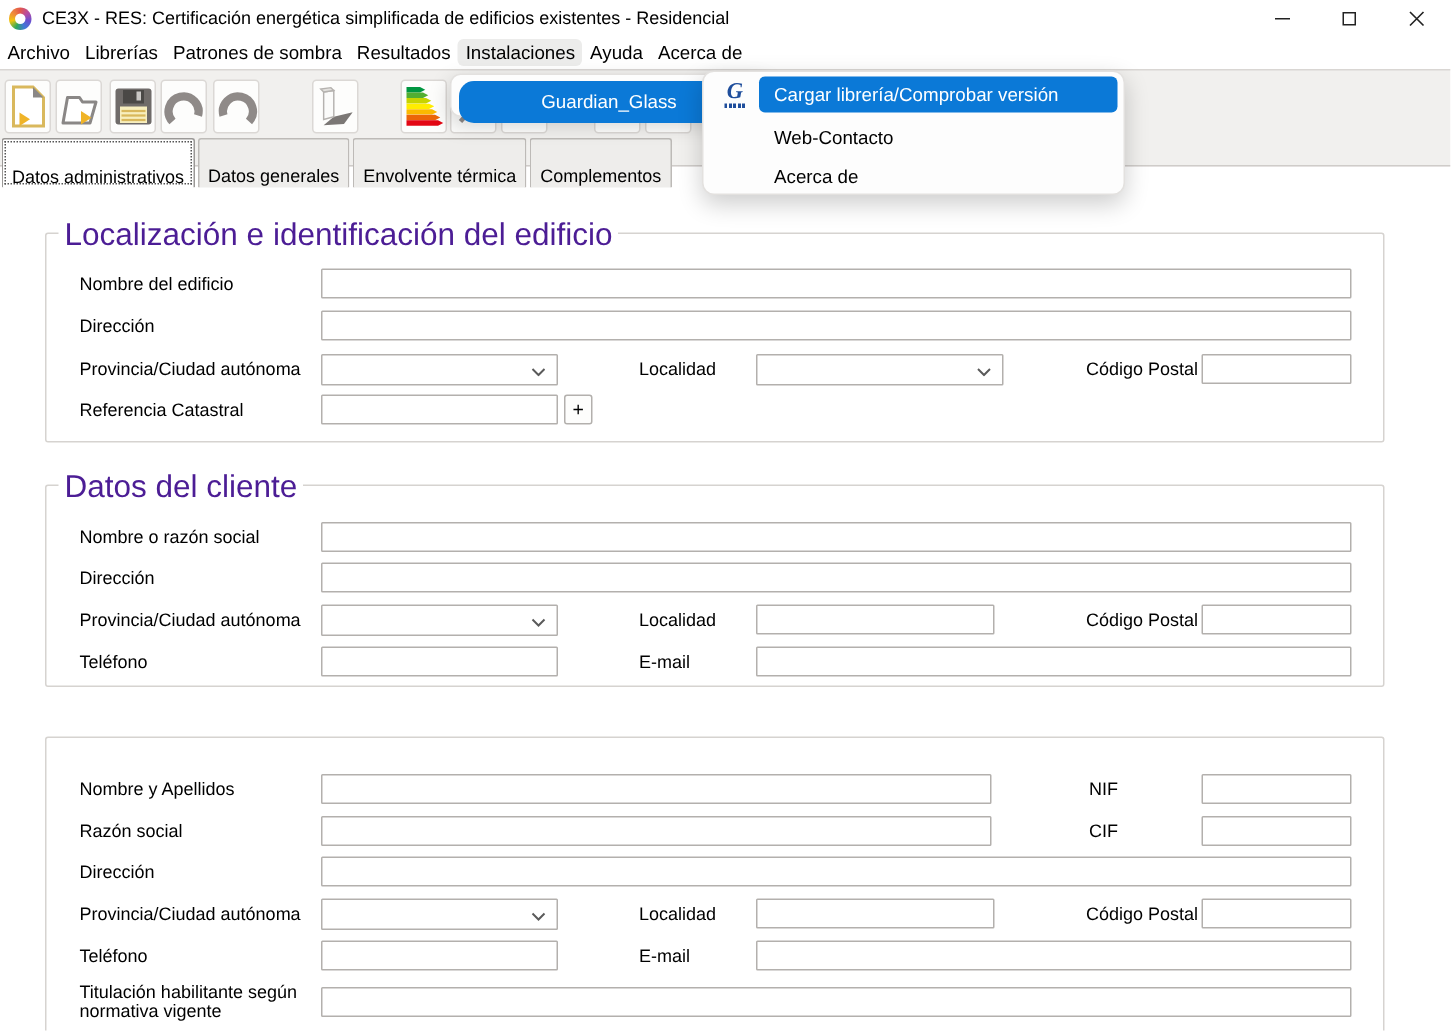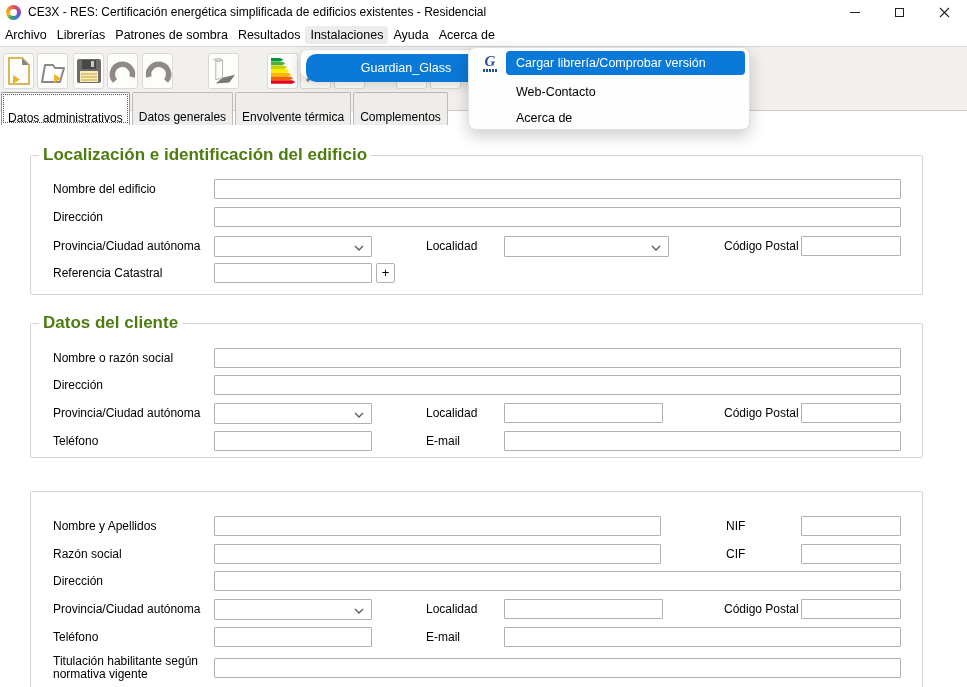--- a/index.html
+++ b/index.html
@@ -35,21 +35,21 @@
   .tab { height:18px; padding:16px 6px; font-size:12px; line-height:17px; background:#eeedeb;
     border:1px solid #bdbab7; border-bottom:none; border-radius:2px 2px 0 0; margin-right:2px; white-space:nowrap; }
   .tab.active { height:20px; line-height:19px; background:#fff; border-color:#9a9896;
     outline:1px dotted #555; outline-offset:-3px; position:relative; z-index:4; }
   
   .group { position:absolute; left:30px; width:893px; border:1px solid #d6d3d0; border-radius:2px; background:#fff; }
   .g1 { top:155px; height:140px; }
   .g2 { top:323px; height:135px; }
   .g3 { top:491px; height:211px; }
   .legend { position:absolute; top:-11px; left:8px; background:#fff; padding:0 4px;
-    font-weight:bold; font-size:17px; color:#4d7c0f; white-space:nowrap; }
+    font-weight:normal; font-size:21px; color:#4c1d95; white-space:nowrap; }
   .lbl { position:absolute; font-size:12px; line-height:20px; height:20px; white-space:nowrap; }
   .lbl.two { line-height:13px; height:26px; white-space:normal; }
   .inp { position:absolute; height:20px; border:1px solid #b3b0ad; background:#fff; font:12px "Liberation Sans",sans-serif; padding:0 3px; border-radius:1px; }
   .combo { position:absolute; height:21px; border:1px solid #b3b0ad; background:#fff; border-radius:1px; }
   .combo svg { position:absolute; right:7px; top:8px; }
   .plusbtn { position:absolute; width:19px; height:20px; border:1px solid #b3b0ad; background:#fdfdfc; border-radius:2px;
     font-size:13px; line-height:18px; text-align:center; }
   
   .menu-panel { position:absolute; background:#fdfdfd; border:1px solid #e3e1df; border-radius:7px;
     box-shadow:0 5px 14px rgba(0,0,0,.18); z-index:10; }

